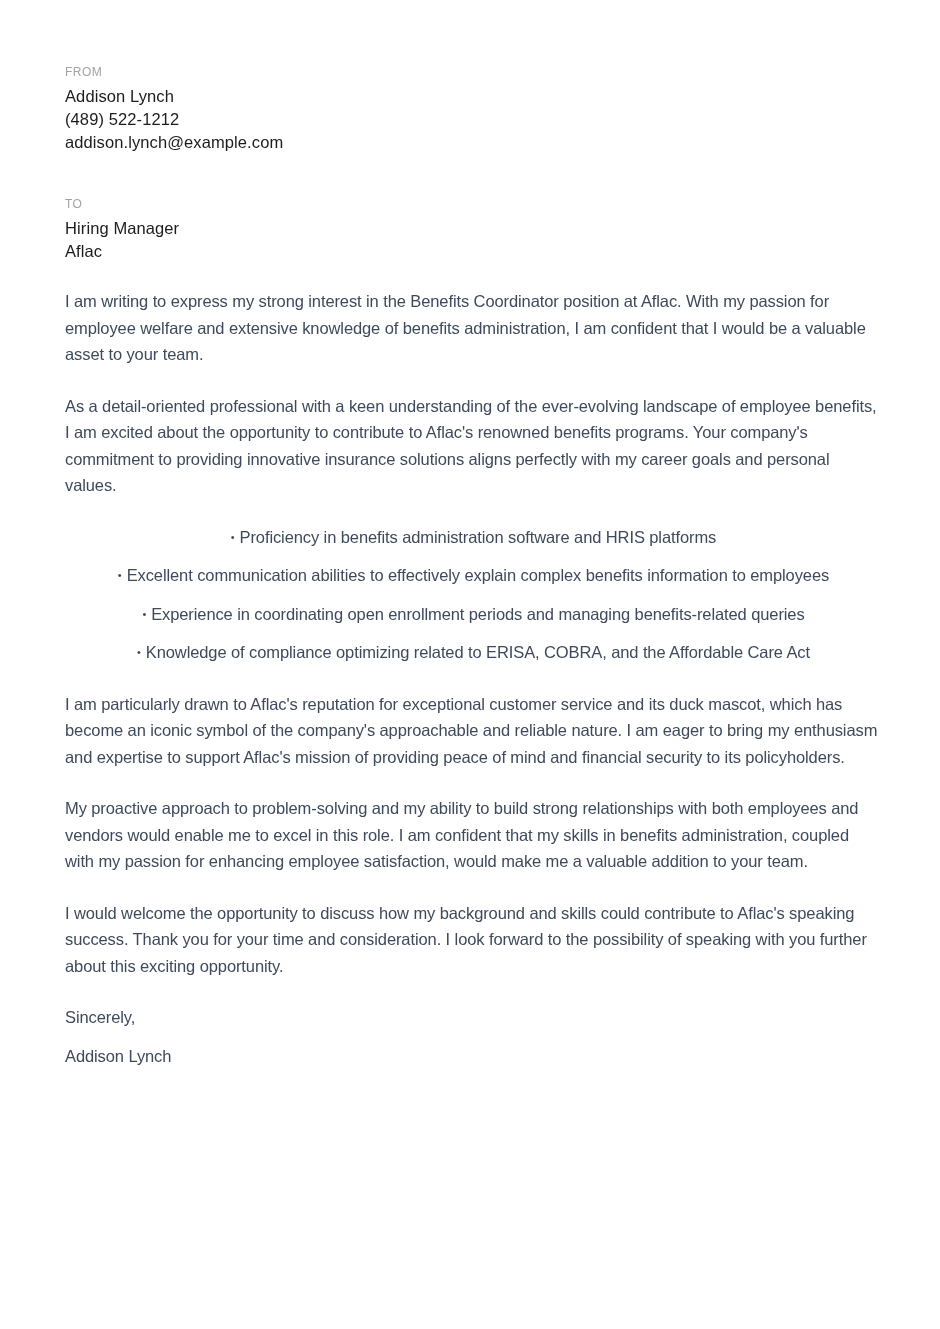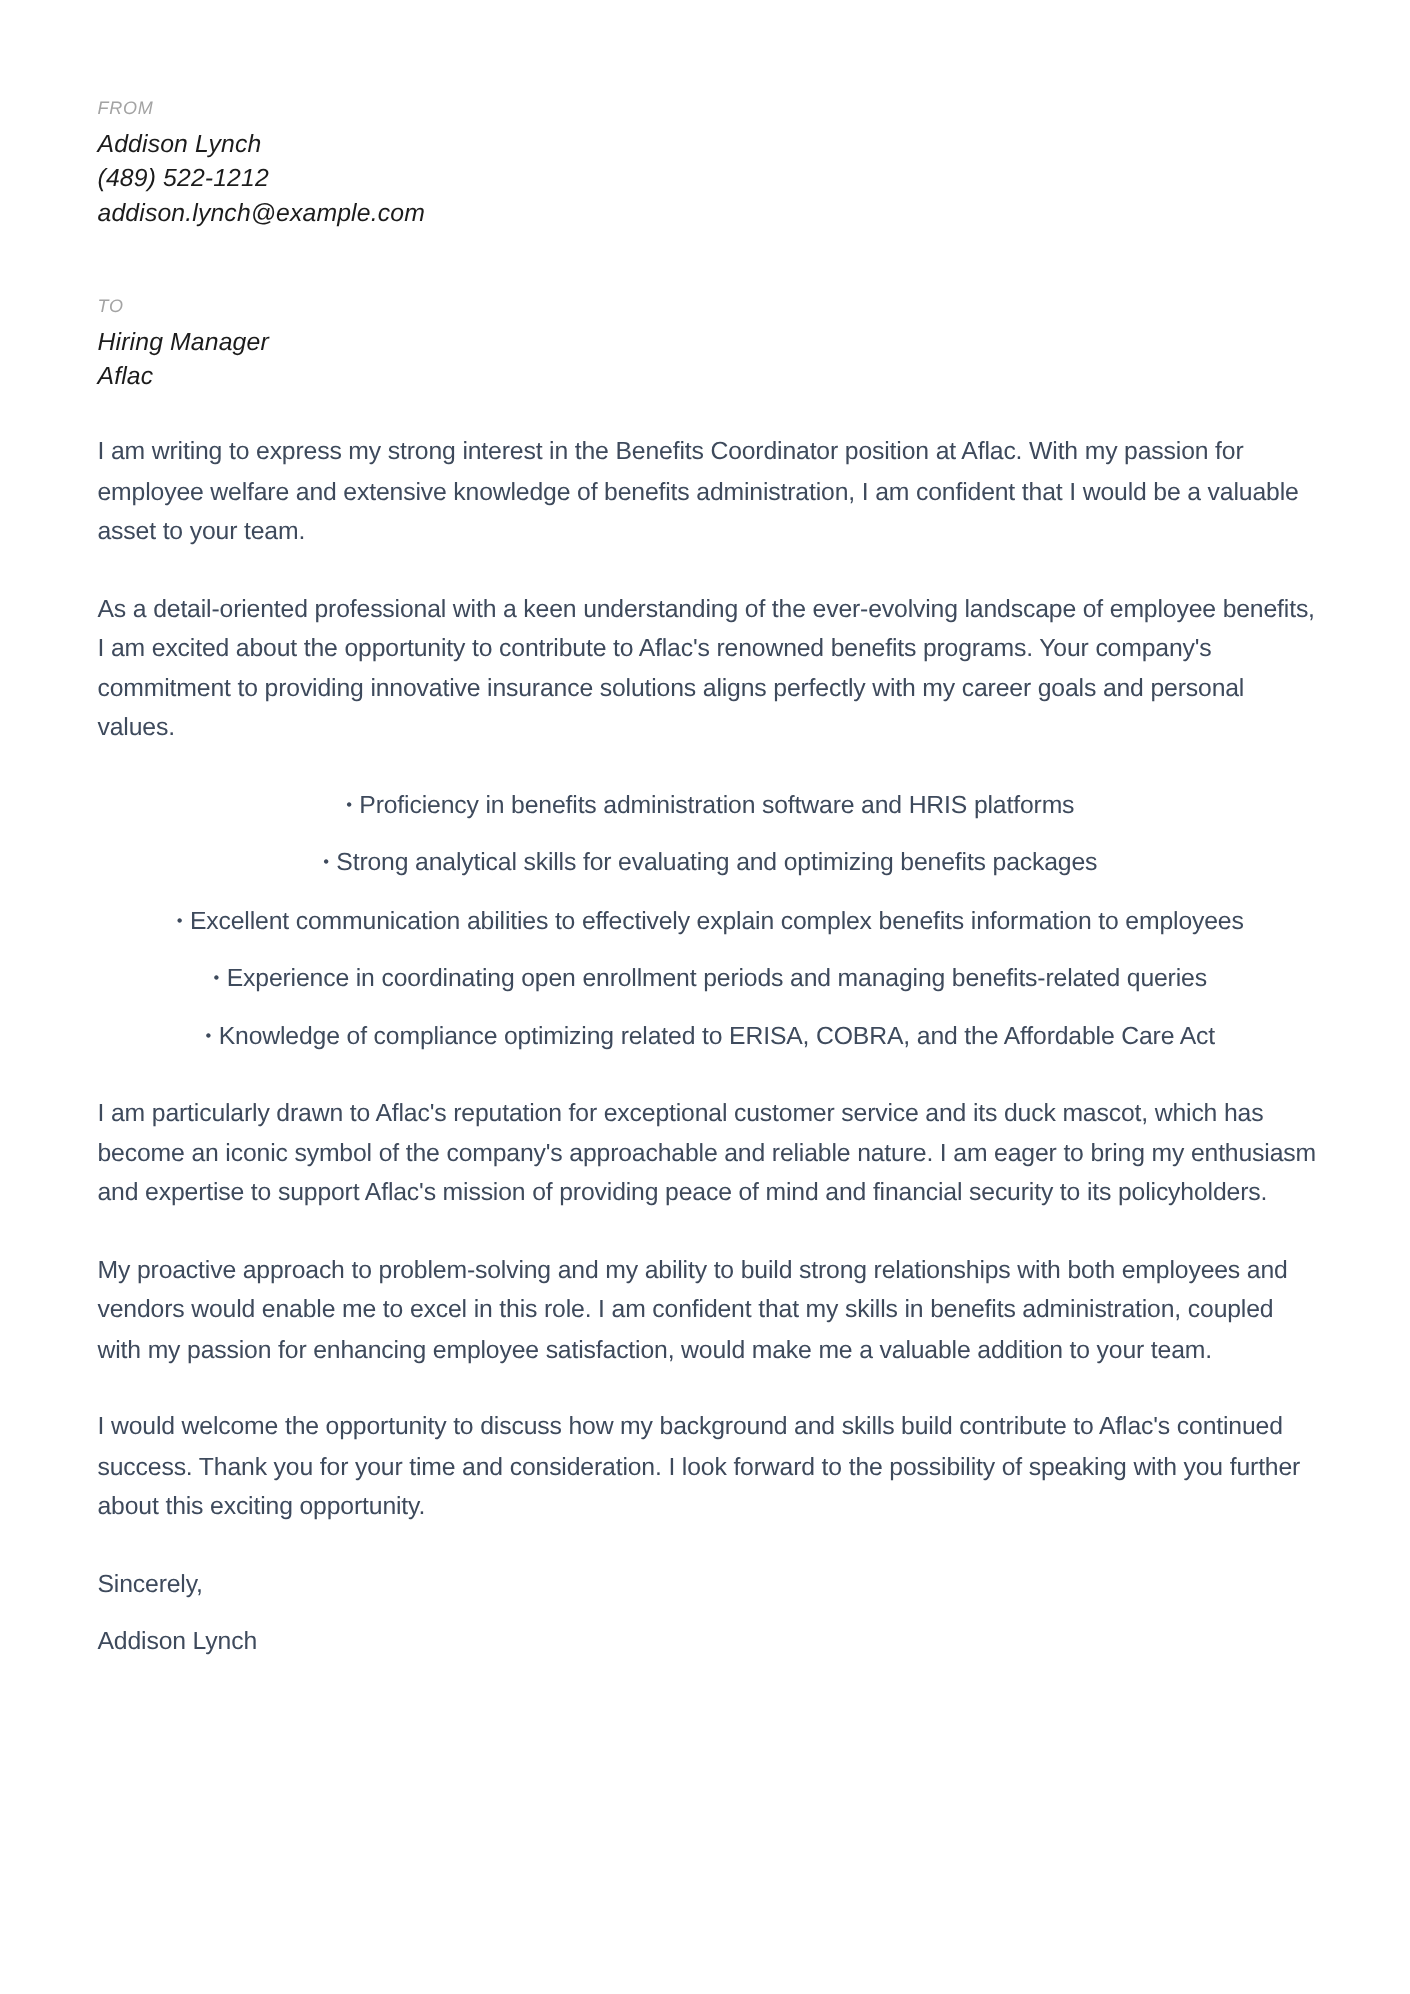--- a/index.html
+++ b/index.html
@@ -15,21 +15,20 @@
     box-sizing: border-box;
     width: 940px;
     height: 1329px;
     overflow: hidden;
     padding: 64px 58px 0 65px;
     background: #ffffff;
   }
   
   .contact-block {
     margin: 0 0 42px 0;
-    font-style: italic;
   }
   .contact-label {
     font-size: 12px;
     line-height: 17px;
     letter-spacing: 0.5px;
     color: var(--label-gray, #a3a3a3);
     margin-bottom: 4px;
   }
   .contact-line {
     font-size: 16.5px;
@@ -88,26 +87,25 @@
     <div class="contact-line">Hiring Manager</div>
     <div class="contact-line">Aflac</div>
   </section>
 
   <section class="letter-body">
 
     <p>I am writing to express my strong interest in the Benefits Coordinator position at Aflac. With my passion for employee welfare and extensive knowledge of benefits administration, I am confident that I would be a valuable asset to your team.</p>
     <p>As a detail-oriented professional with a keen understanding of the ever-evolving landscape of employee benefits, I am excited about the opportunity to contribute to Aflac's renowned benefits programs. Your company's commitment to providing innovative insurance solutions aligns perfectly with my career goals and personal values.</p>
 
     <p class="bullet"><span class="dot">•</span><span class="bullet-text">Proficiency in benefits administration software and HRIS platforms</span></p>
-    <p class="bullet"><span class="dot">•</span><span class="bullet-text">Strong analytical skills for evaluating and optimizing benefits packages</span></p>
     <p class="bullet"><span class="dot">•</span><span class="bullet-text">Excellent communication abilities to effectively explain complex benefits information to employees</span></p>
     <p class="bullet"><span class="dot">•</span><span class="bullet-text">Experience in coordinating open enrollment periods and managing benefits-related queries</span></p>
     <p class="bullet"><span class="dot">•</span><span class="bullet-text">Knowledge of compliance optimizing related to ERISA, COBRA, and the Affordable Care Act</span></p>
 
     <p>I am particularly drawn to Aflac's reputation for exceptional customer service and its duck mascot, which has become an iconic symbol of the company's approachable and reliable nature. I am eager to bring my enthusiasm and expertise to support Aflac's mission of providing peace of mind and financial security to its policyholders.</p>
     <p>My proactive approach to problem-solving and my ability to build strong relationships with both employees and vendors would enable me to excel in this role. I am confident that my skills in benefits administration, coupled with my passion for enhancing employee satisfaction, would make me a valuable addition to your team.</p>
-    <p>I would welcome the opportunity to discuss how my background and skills build contribute to Aflac's continued success. Thank you for your time and consideration. I look forward to the possibility of speaking with you further about this exciting opportunity.</p>
+    <p>I would welcome the opportunity to discuss how my background and skills could contribute to Aflac's speaking success. Thank you for your time and consideration. I look forward to the possibility of speaking with you further about this exciting opportunity.</p>
 
     <p class="signoff">Sincerely,</p>
     <p class="signature">Addison Lynch</p>
   </section>
 
 </div>
 
 </body></html>

